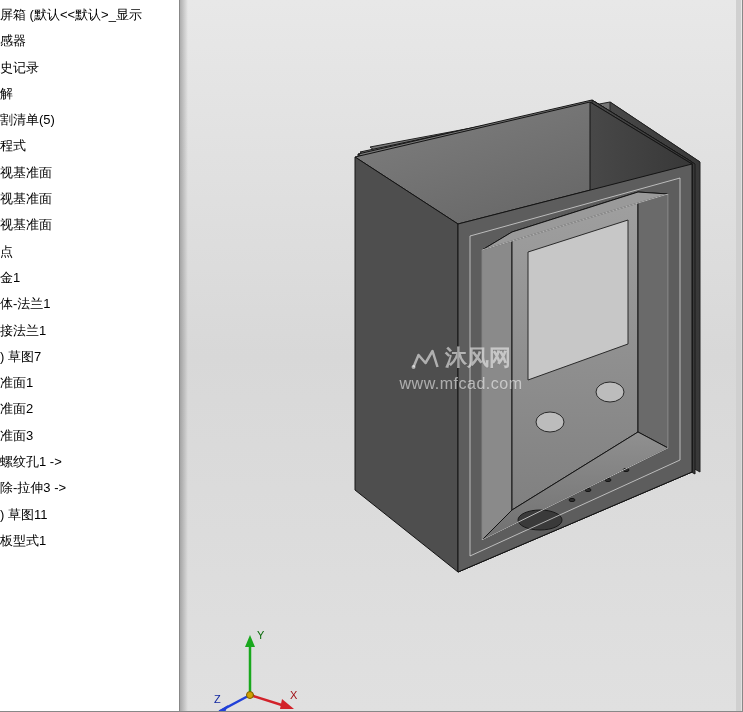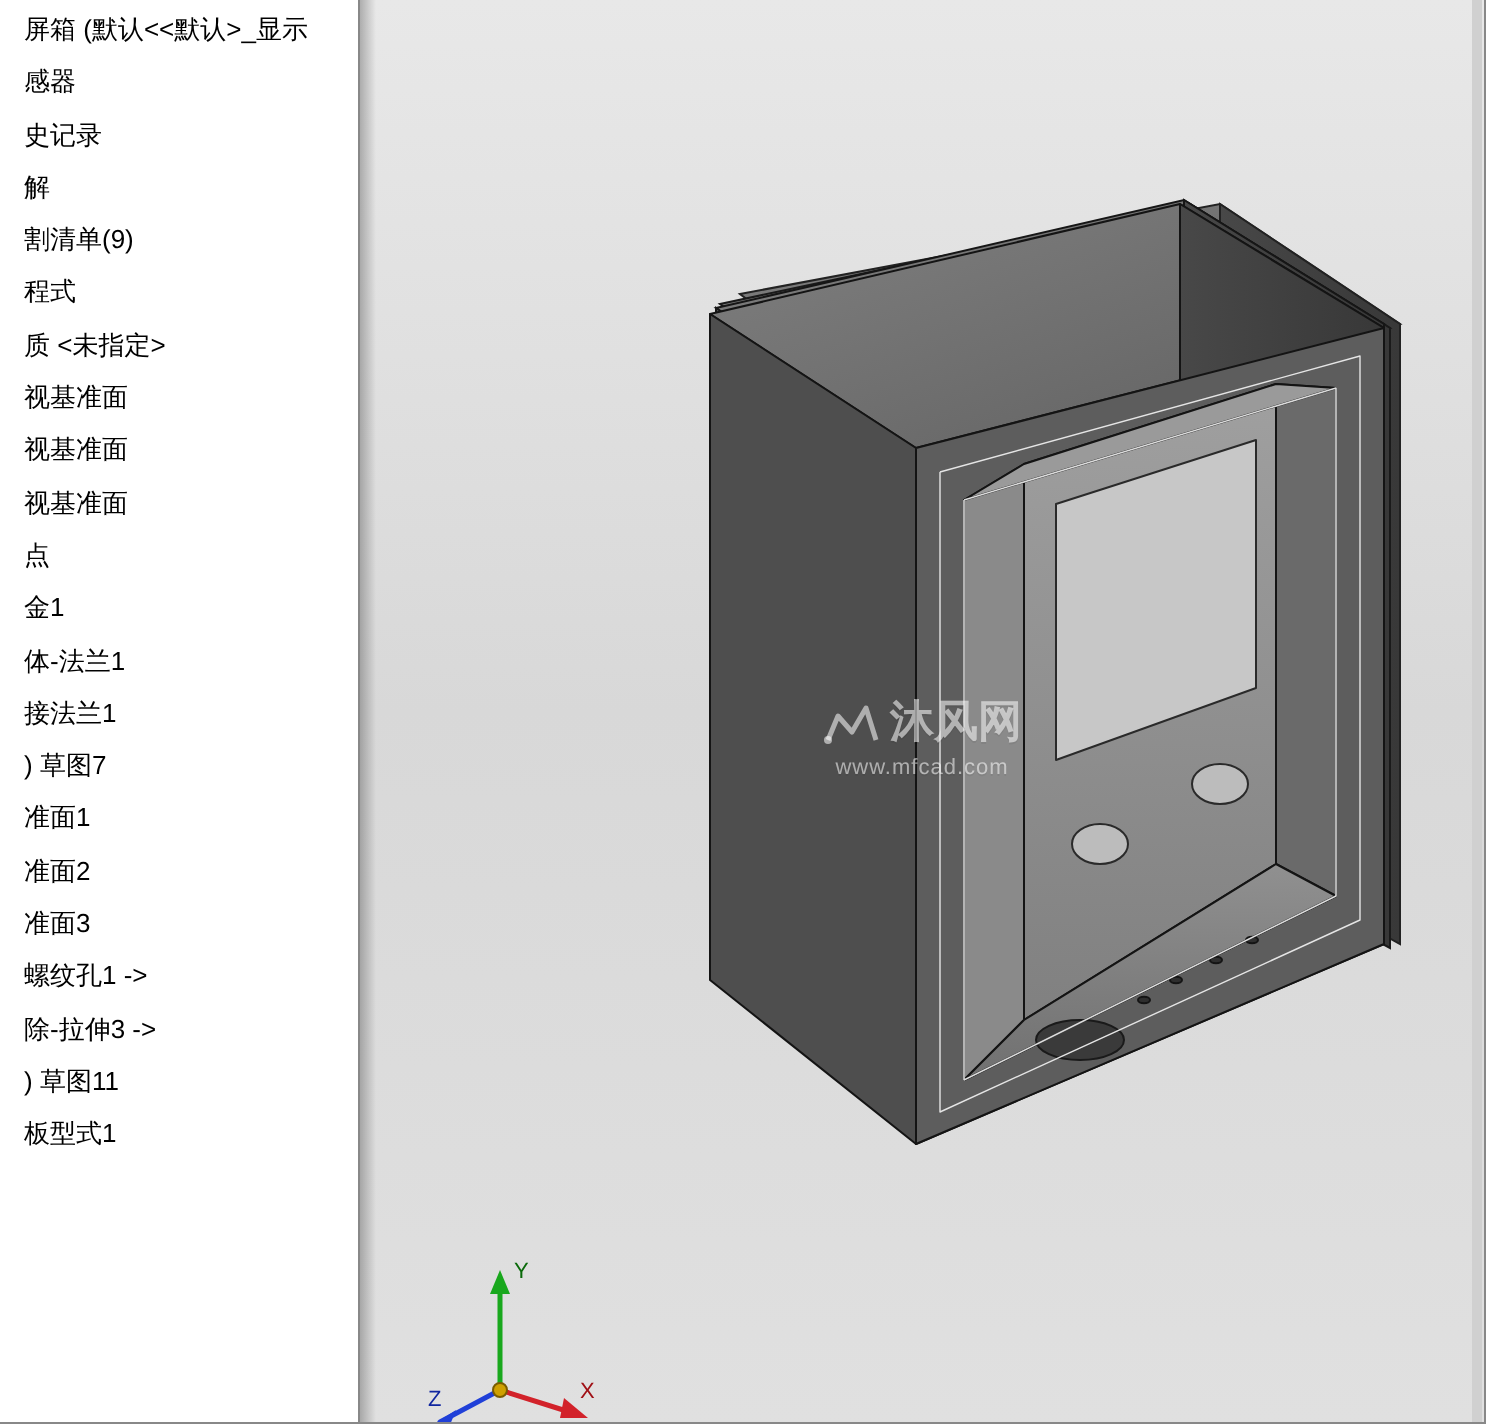--- a/index.html
+++ b/index.html
@@ -22,21 +22,21 @@
     }
     .sidebar {
       width: 180px;
       height: 100%;
       background: #fff;
       border-right: 1px solid #888;
       overflow: hidden;
       padding-top: 2px;
     }
     .tree-item {
-      padding: 6px 12px;
+      padding: 6px 0;
       white-space: nowrap;
       color: #000;
       line-height: 1.1;
     }
     .viewport {
       flex: 1;
       height: 100%;
       position: relative;
       background: linear-gradient(180deg, #e8e8e8 0%, #d8d8d8 50%, #e0e0e0 100%);
       overflow: hidden;
@@ -64,21 +64,21 @@
       color: rgba(255,255,255,0.55);
       font-size: 22px;
       font-weight: bold;
       text-align: center;
       pointer-events: none;
       z-index: 40;
       text-shadow: 0 1px 0 rgba(0,0,0,0.05);
     }
     .watermark-sub {
       display: block;
-      font-size: 11px;
+      font-size: 16px;
       font-weight: normal;
       letter-spacing: 0.5px;
       margin-top: 2px;
     }
     .wm-logo {
       display: inline-block;
       width: 30px;
       height: 24px;
       vertical-align: middle;
       margin-right: 4px;
@@ -106,23 +106,22 @@
   </style>
 </head>
 <body>
 
 <div class="container">
   <div class="sidebar">
     <div class="tree-item">屏箱    (默认&lt;&lt;默认&gt;_显示</div>
     <div class="tree-item">感器</div>
     <div class="tree-item">史记录</div>
     <div class="tree-item">解</div>
-    <div class="tree-item">割清单(9)</div>
+    <div class="tree-item">割清单(5)</div>
     <div class="tree-item">程式</div>
-    <div class="tree-item">质 &lt;未指定&gt;</div>
     <div class="tree-item">视基准面</div>
     <div class="tree-item">视基准面</div>
     <div class="tree-item">视基准面</div>
     <div class="tree-item">点</div>
     <div class="tree-item">金1</div>
     <div class="tree-item">体-法兰1</div>
     <div class="tree-item">接法兰1</div>
     <div class="tree-item">)  草图7</div>
     <div class="tree-item">准面1</div>
     <div class="tree-item">准面2</div>

